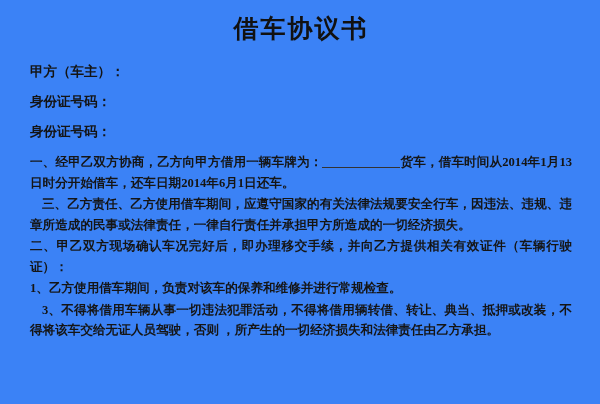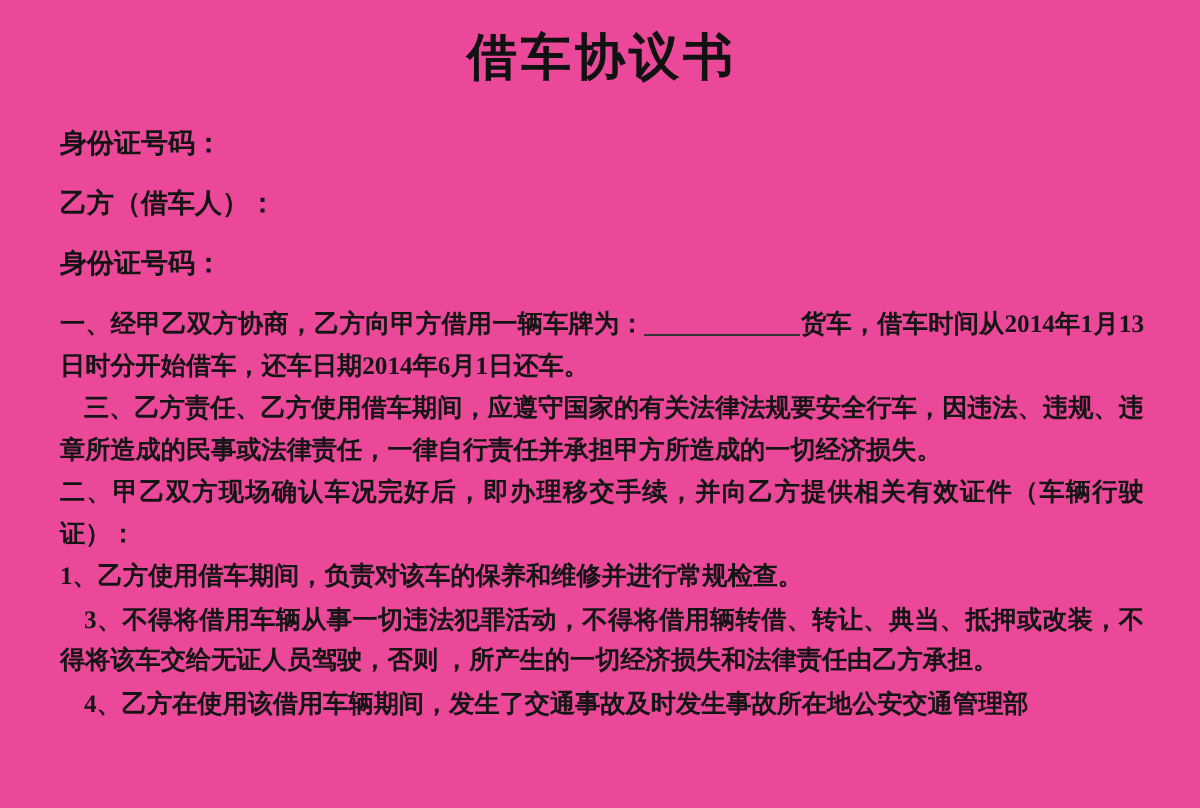--- a/index.html
+++ b/index.html
@@ -11,21 +11,21 @@
     width: 600px;
     height: 404px;
     overflow: hidden;
     font-family: "Liberation Serif", "DejaVu Serif", serif;
     color: #1a1a1a;
   }
   .page {
     position: relative;
     width: 600px;
     height: 404px;
-    background: #ec4899;
+    background: #3b82f6;
     box-sizing: border-box;
     padding: 8px 28px 0 30px;
   }
   .doc-title {
     text-align: center;
     font-size: 25px;
     font-weight: bold;
     letter-spacing: 2px;
     margin: 4px 0 14px 0;
     color: #111;
@@ -56,22 +56,22 @@
   .indent-2 { text-indent: 12px; }
   .spacer-sm { height: 3px; }
 </style>
 </head>
 <body>
 
 <div class="page">
 
   <div class="doc-title">借车协议书</div>
 
+  <div class="field-line">甲方（车主）：</div>
   <div class="field-line">身份证号码：</div>
-  <div class="field-line">乙方（借车人）：</div>
   <div class="field-line">身份证号码：</div>
 
   <div class="spacer-sm"></div>
 
   <div class="clause">
     <span>一、经甲乙双方协商，乙方向甲方借用一辆车牌为：</span><span class="blank-underline"></span><span>货车，借车时间从2014年1月13日时分开始借车，还车日期2014年6月1日还车。</span>
   </div>
 
   <div class="clause indent-2">
     <span>三、乙方责任、乙方使用借车期间，应遵守国家的有关法律法规要安全行车，因违法、违规、违章所造成的民事或法律责任，一律自行责任并承担甲方所造成的一切经济损失。</span>
@@ -82,17 +82,14 @@
   </div>
 
   <div class="clause">
     <span>1、乙方使用借车期间，负责对该车的保养和维修并进行常规检查。</span>
   </div>
 
   <div class="clause indent-2">
     <span>3、不得将借用车辆从事一切违法犯罪活动，不得将借用辆转借、转让、典当、抵押或改装，不得将该车交给无证人员驾驶，否则 ，所产生的一切经济损失和法律责任由乙方承担。</span>
   </div>
 
-  <div class="clause indent-2">
-    <span>4、乙方在使用该借用车辆期间，发生了交通事故及时发生事故所在地公安交通管理部</span>
-  </div>
 
 </div>
 
 </body></html>

